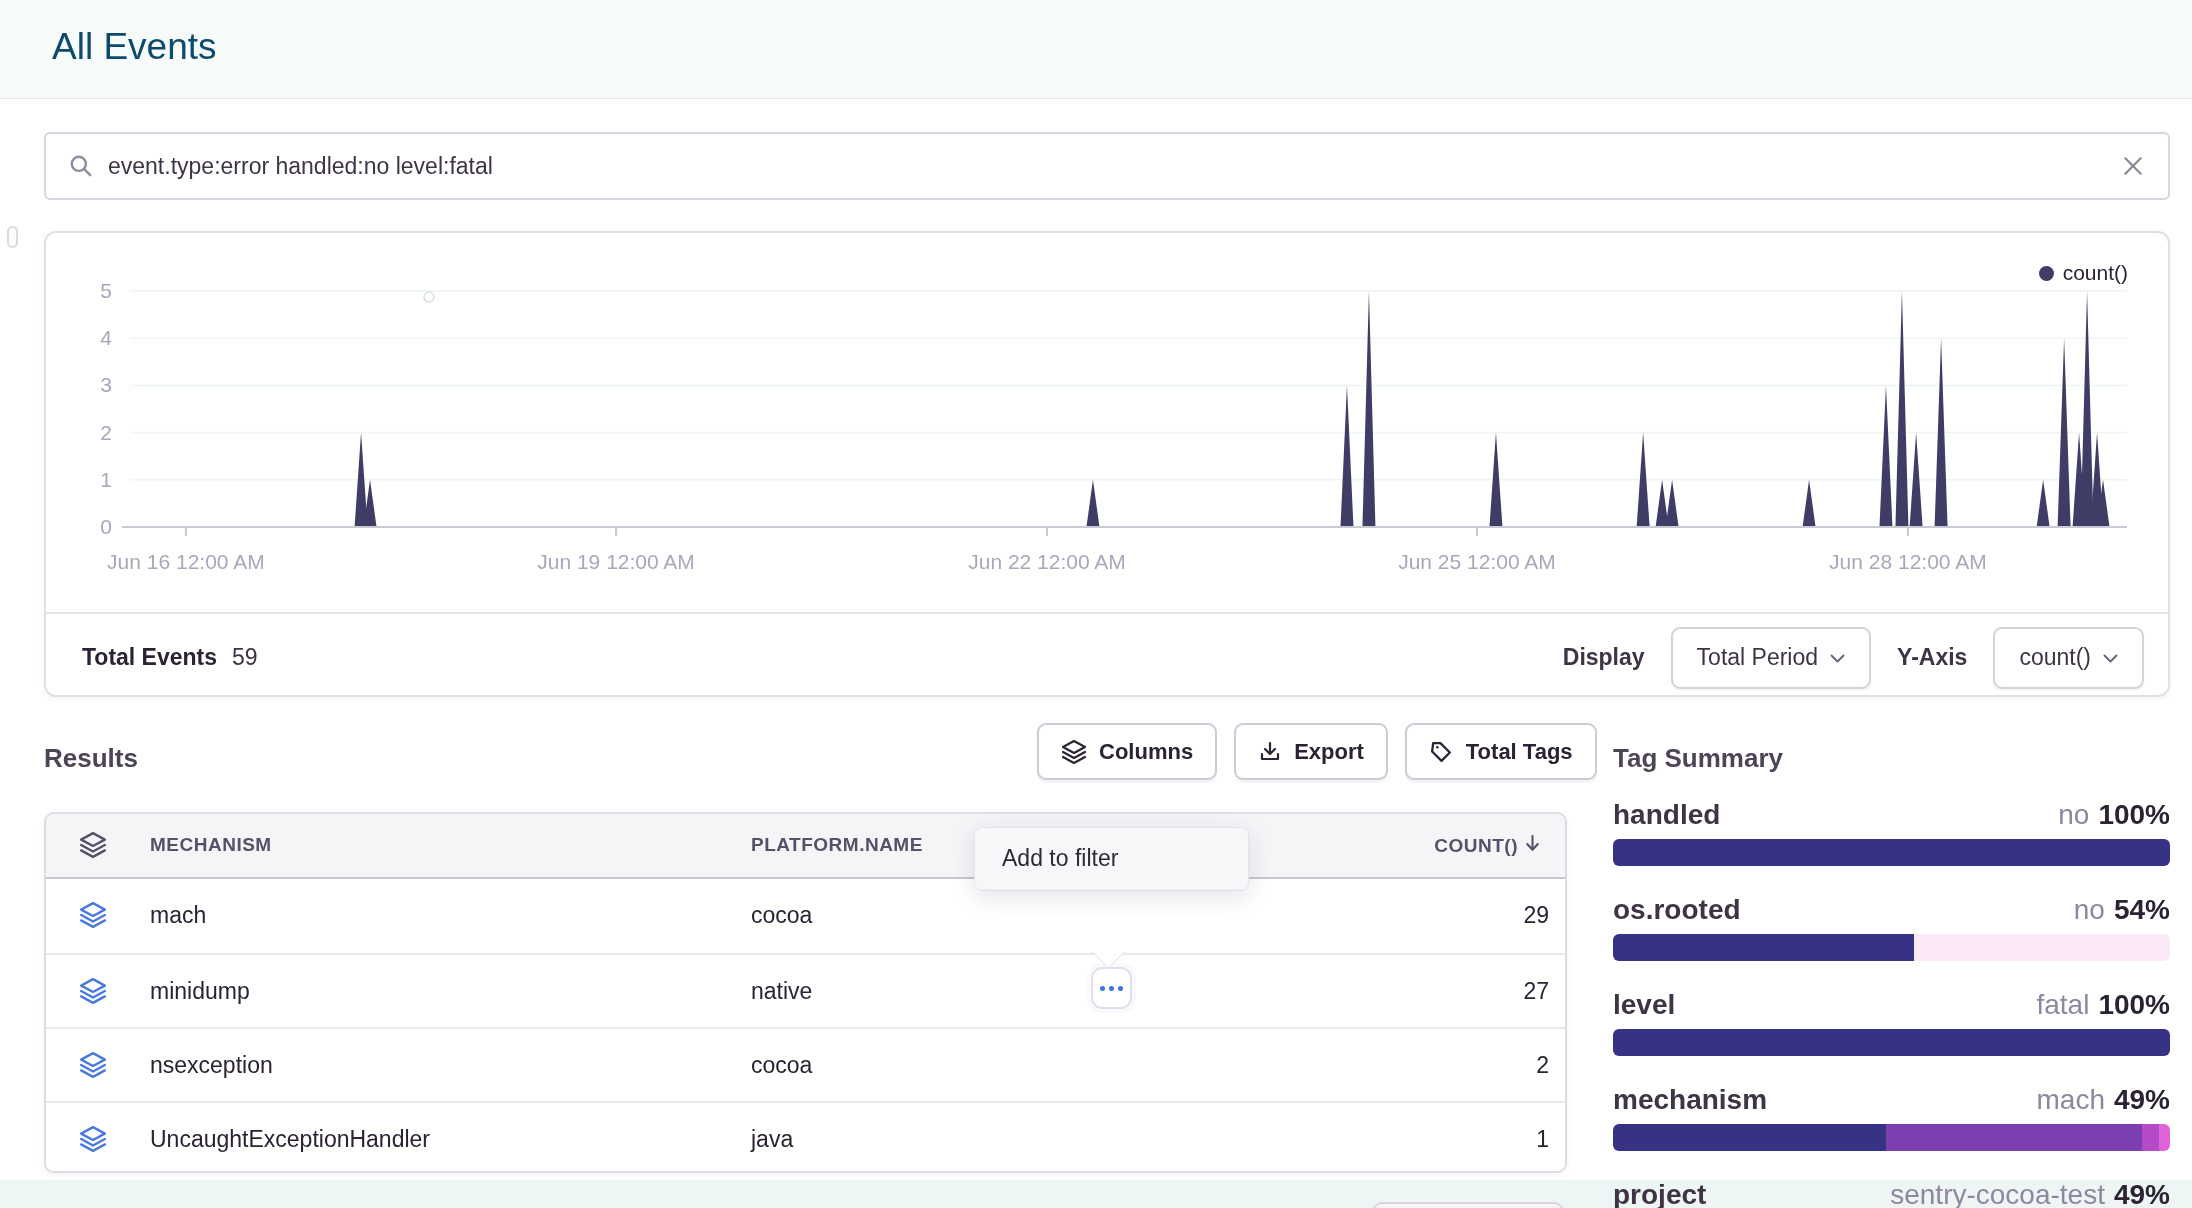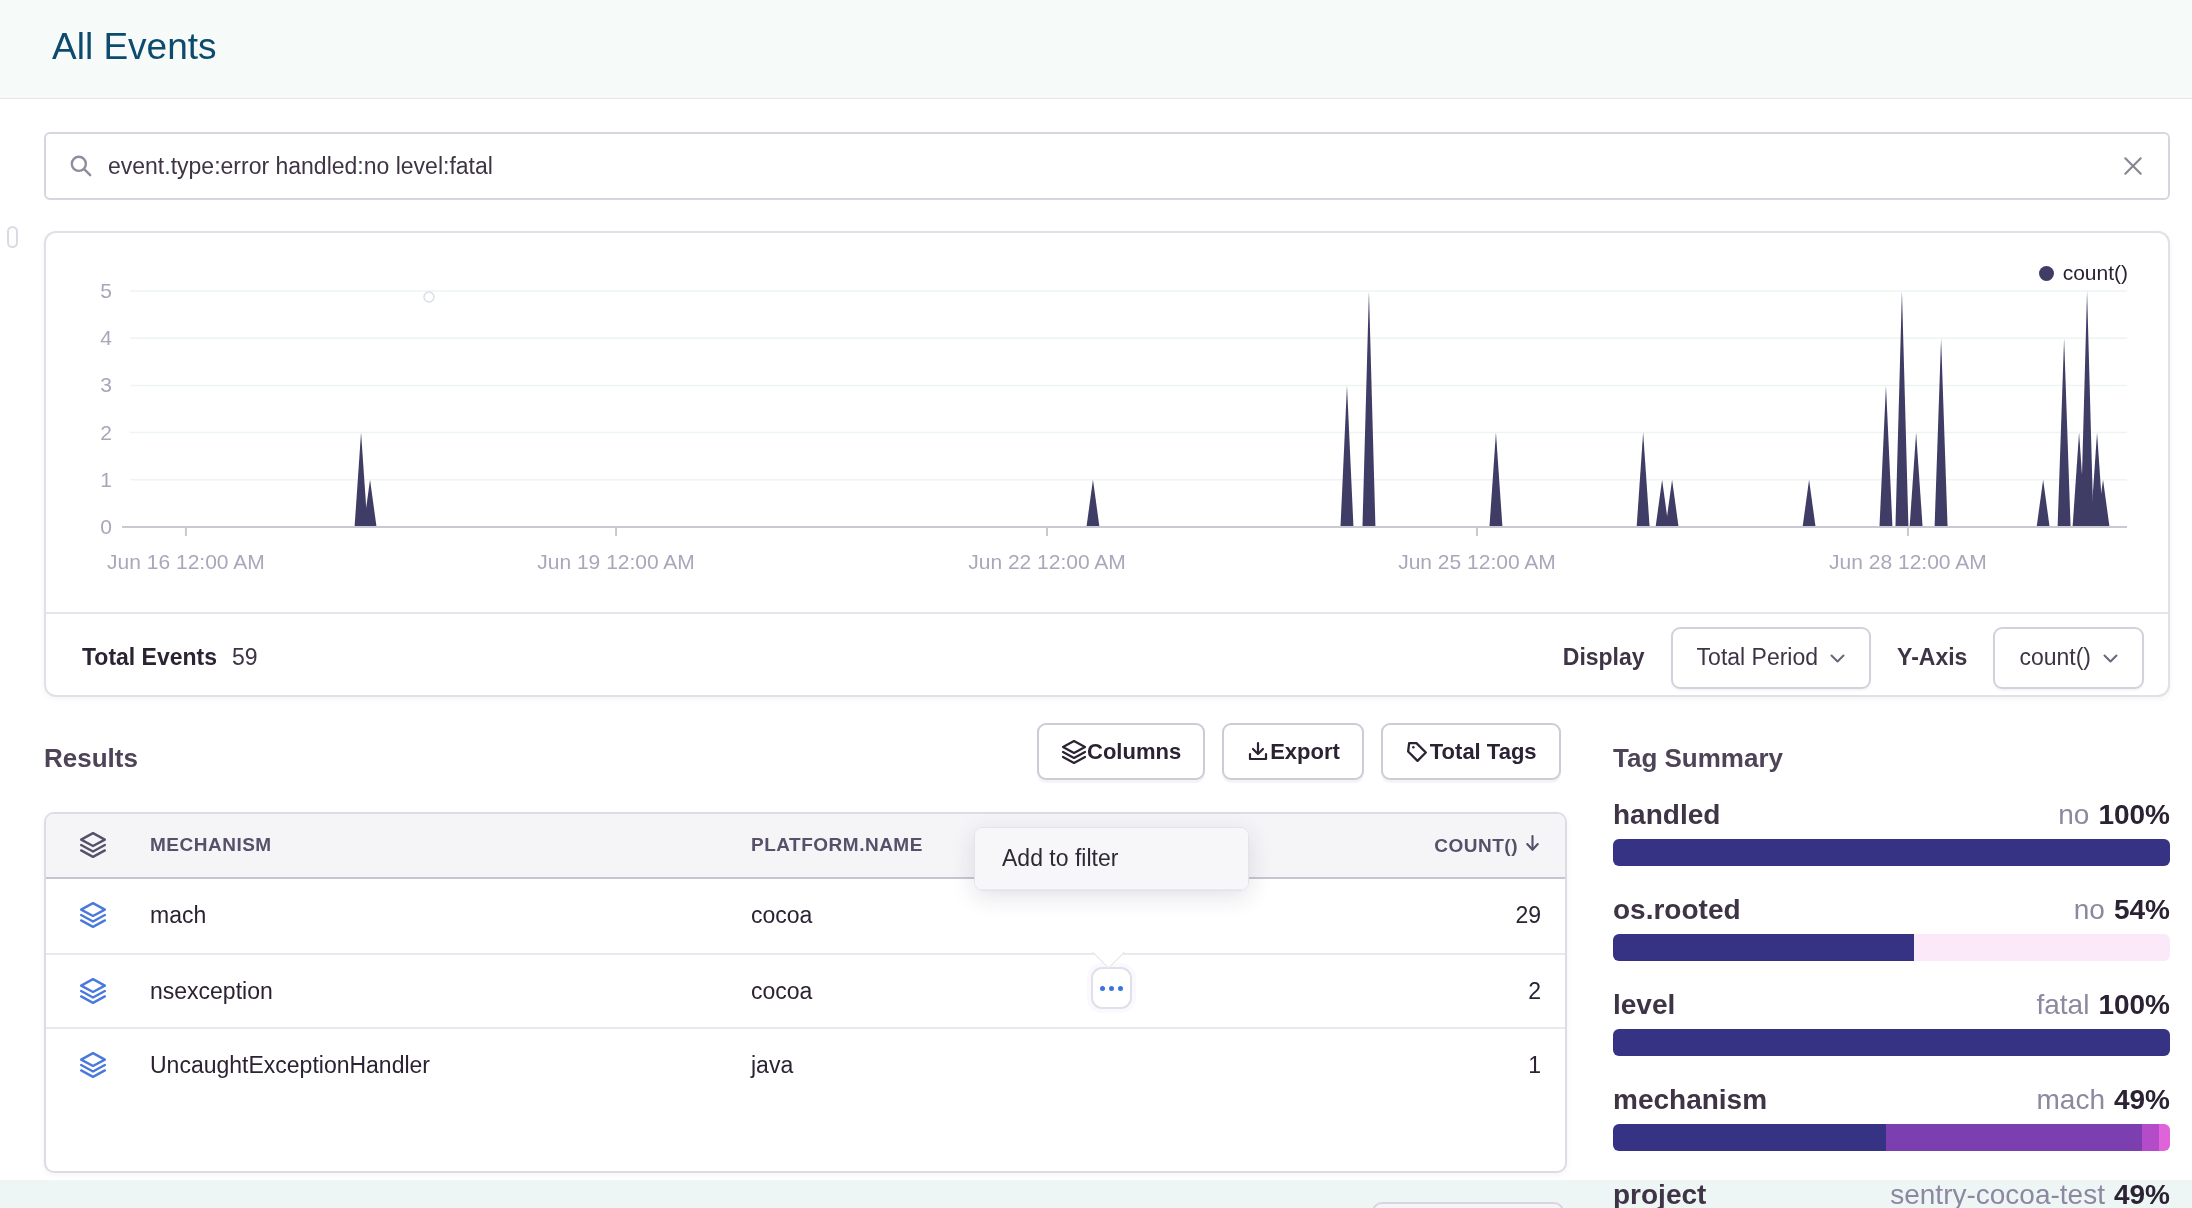--- a/index.html
+++ b/index.html
@@ -36,42 +36,42 @@
   .chart-footer .controls{margin-left:auto;margin-right:24px;display:flex;align-items:center;gap:26px;}
   .ctl-lbl{font-size:23px;font-weight:700;color:#3e3446;}
   .select-btn{display:flex;align-items:center;justify-content:center;gap:12px;height:62px;padding:0 24px;
               background:#fff;border:2px solid #d6d0dc;border-radius:9px;font-size:23px;color:#3e3446;
               font-family:inherit;cursor:pointer;box-shadow:0 2px 2px rgba(43,34,51,0.04);}
   .select-btn .chev{display:flex;margin-top:3px;}
 
   
   .results-title{position:absolute;left:44px;top:743px;margin:0;font-size:26px;font-weight:700;color:#4d4458;}
   .toolbar{position:absolute;left:1037px;top:723px;height:57px;display:flex;gap:17px;}
-  .tool-btn{display:flex;align-items:center;gap:0;height:57px;padding:0 22px;background:#fff;
+  .tool-btn{display:flex;align-items:center;gap:12px;height:57px;padding:0 22px;background:#fff;
             border:2px solid #cfc9d8;border-radius:9px;font-size:22px;font-weight:700;color:#2b2233;
             font-family:inherit;cursor:pointer;box-shadow:0 3px 1px rgba(43,34,51,0.05);box-sizing:border-box;}
   .tool-btn .ticon{display:flex;}
 
   
   .table-card{position:absolute;left:44px;top:812px;width:1523px;height:361px;box-sizing:border-box;
               background:#fff;border:2px solid #dfdbe5;border-radius:10px;overflow:hidden;
               box-shadow:0 2px 6px rgba(43,34,51,0.05);z-index:2;}
   .thead{position:relative;height:65px;background:#f5f5f8;border-bottom:2px solid #c9c4d1;box-sizing:border-box;}
   .thead .hicon{position:absolute;left:33px;top:17px;color:#57506a;}
   .th{position:absolute;top:20px;font-size:19px;font-weight:700;letter-spacing:0.5px;color:#57506a;}
   .th-mech{left:104px;}
   .th-plat{left:705px;}
   .th-count{right:24px;display:flex;align-items:center;gap:6px;}
   .trow{position:relative;height:74px;border-top:2px solid #eae7ee;box-sizing:border-box;background:#fff;}
   .trow:first-child{border-top:none;}
   .trow .ricon{position:absolute;left:33px;top:22px;color:#4a79dd;}
   .cell{position:absolute;top:23px;font-size:23px;color:#2b2233;}
   .cell-mech{left:104px;}
   .cell-plat{left:705px;}
-  .cell-count{right:24px;}
+  .cell-count{right:16px;}
 
   
   .ellipsis{position:absolute;left:1091px;top:967px;width:41px;height:42px;background:#fff;
             border:2px solid #dfe0ea;border-radius:11px;display:flex;align-items:center;justify-content:center;
             gap:4px;z-index:3;cursor:pointer;box-sizing:border-box;box-shadow:0 0 0 4px rgba(90,110,220,0.04);}
   .ellipsis i{width:5px;height:5px;border-radius:50%;background:#3b74e0;}
 
   
   .popup{position:absolute;left:974px;top:827px;width:273px;z-index:5;background:#fff;
          border:1px solid #e5e2ea;border-radius:9px;box-shadow:0 6px 24px rgba(37,26,58,0.13);overflow:hidden;}
@@ -271,20 +271,32 @@
         <path d="M13 2 L24 8 L13 14 L2 8 Z"></path>
         <path d="M2 13 L13 19 L24 13"></path>
         <path d="M2 18 L13 24 L24 18"></path>
       </svg>
     </span>
     <span class="cell cell-mech">mach</span>
     <span class="cell cell-plat">cocoa</span>
     <span class="cell cell-count">29</span>
   </div>
 
+  <div class="trow">
+    <span class="ricon">
+      <svg width="28" height="28" viewBox="0 0 26 26" fill="none" stroke="currentColor" stroke-width="2.2" stroke-linejoin="round" stroke-linecap="round">
+        <path d="M13 2 L24 8 L13 14 L2 8 Z"></path>
+        <path d="M2 13 L13 19 L24 13"></path>
+        <path d="M2 18 L13 24 L24 18"></path>
+      </svg>
+    </span>
+    <span class="cell cell-mech">minidump</span>
+    <span class="cell cell-plat">native</span>
+    <span class="cell cell-count">27</span>
+  </div>
 
   <div class="trow">
     <span class="ricon">
       <svg width="28" height="28" viewBox="0 0 26 26" fill="none" stroke="currentColor" stroke-width="2.2" stroke-linejoin="round" stroke-linecap="round">
         <path d="M13 2 L24 8 L13 14 L2 8 Z"></path>
         <path d="M2 13 L13 19 L24 13"></path>
         <path d="M2 18 L13 24 L24 18"></path>
       </svg>
     </span>
     <span class="cell cell-mech">nsexception</span>

